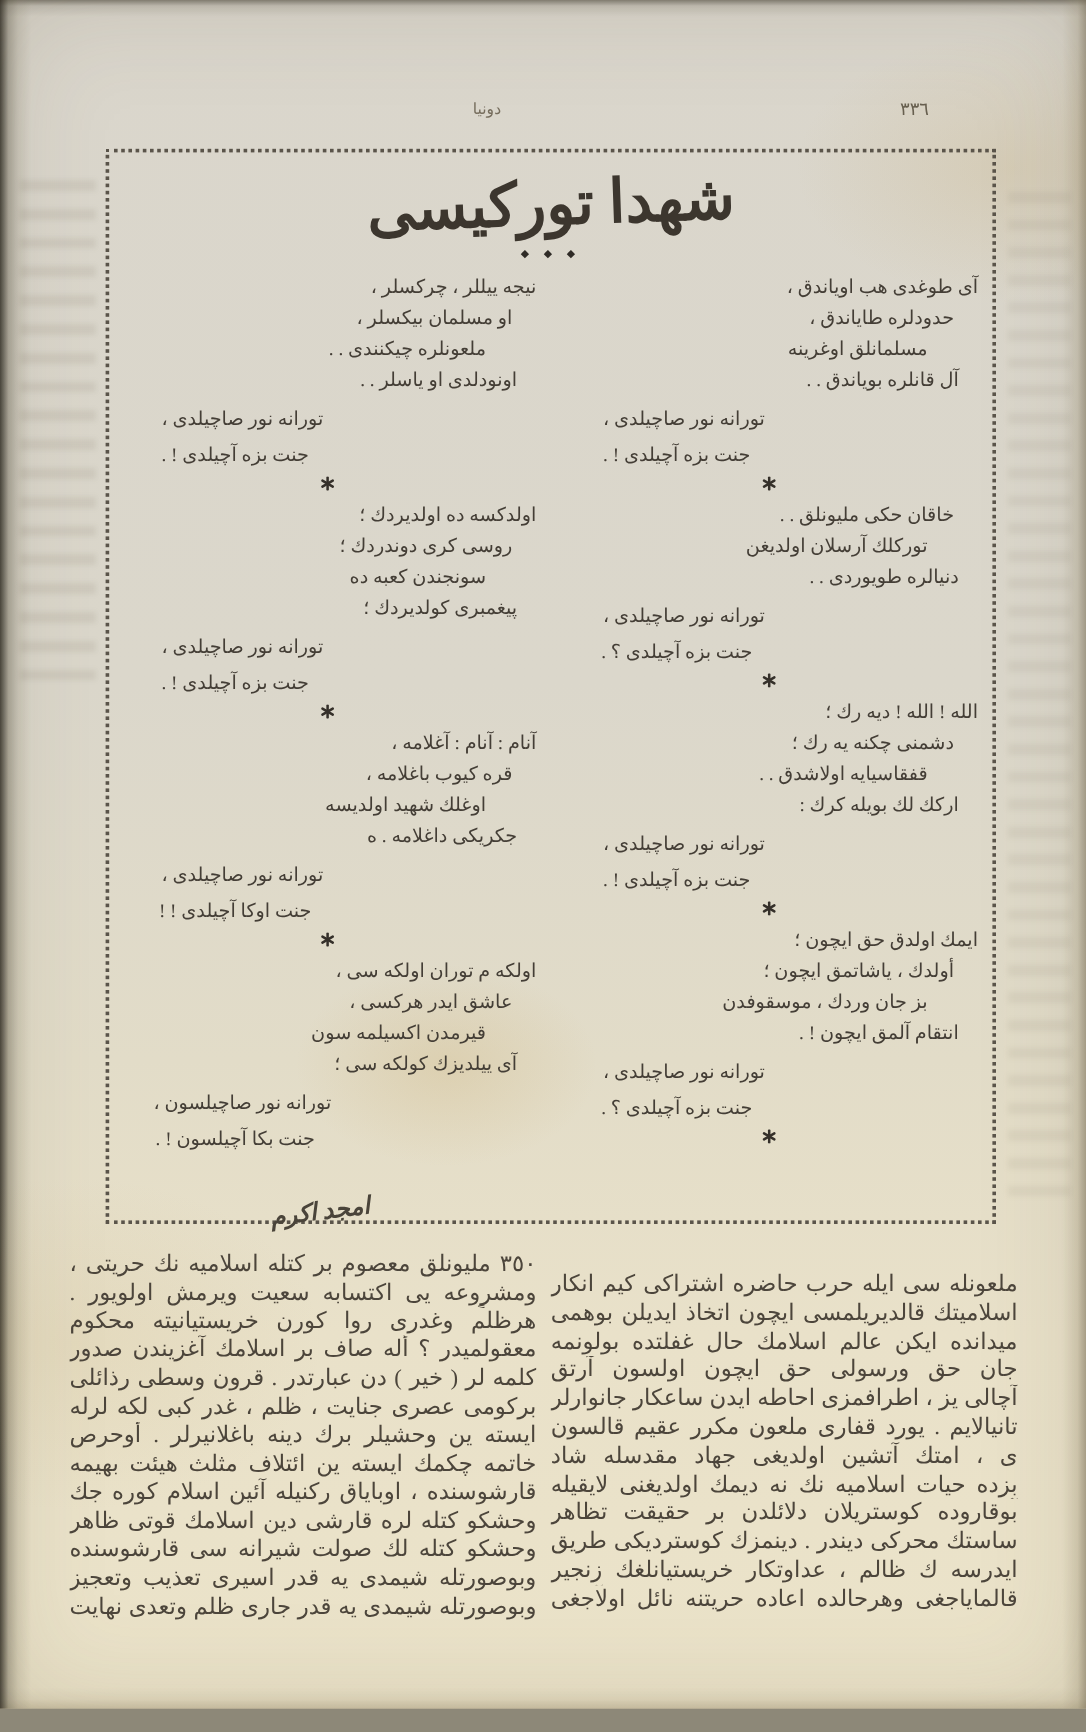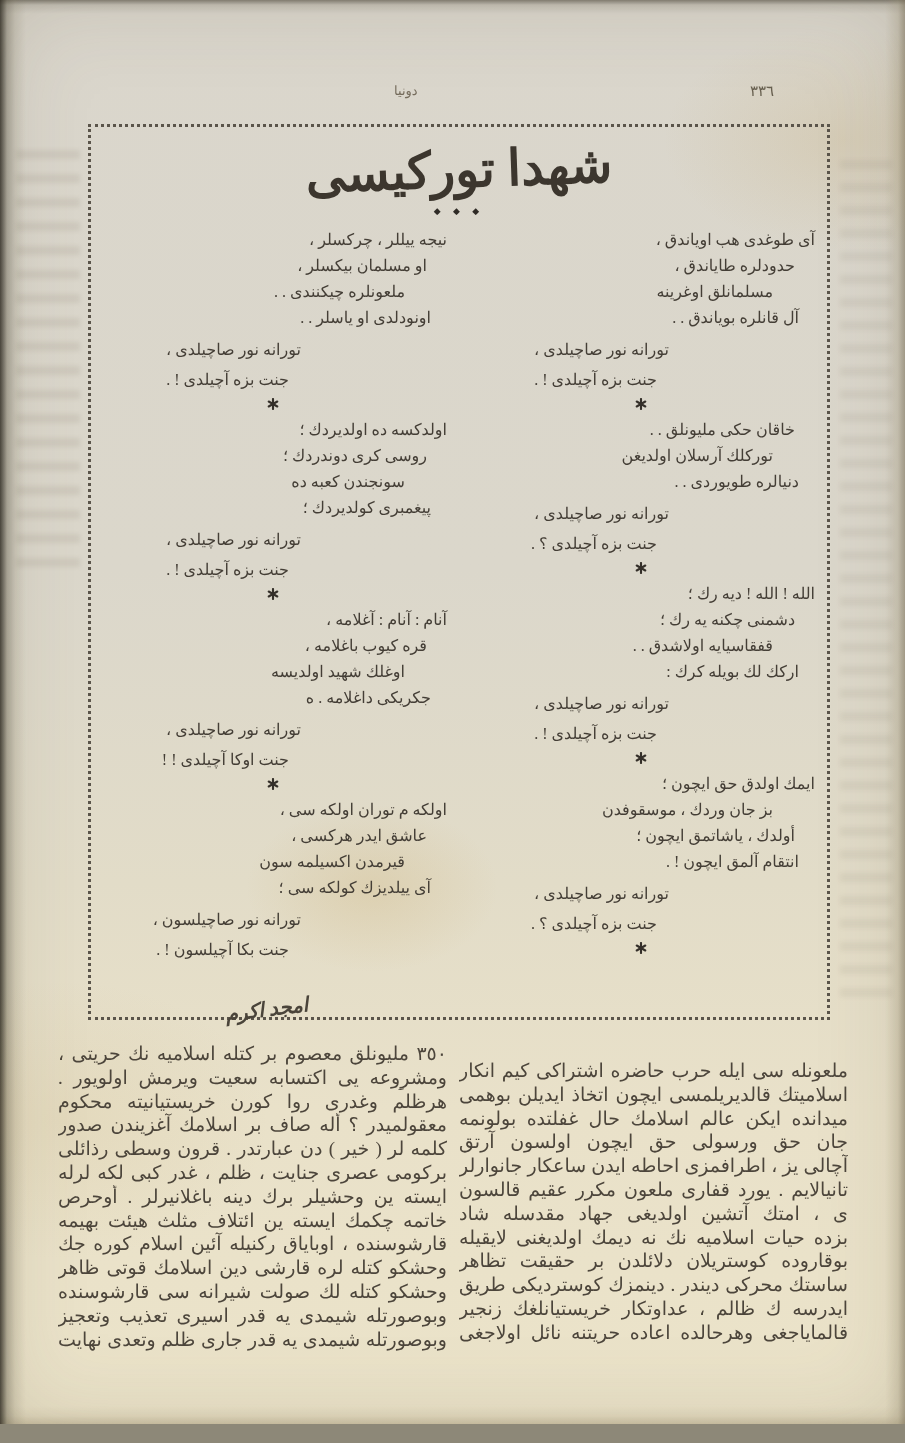--- a/index.html
+++ b/index.html
@@ -40,21 +40,21 @@
   .title-dots{text-align:center;font-size:9px;line-height:12px;color:#2f2b26;margin:4px 0 10px;letter-spacing:5px;}
 
   .poem-cols{display:flex;}
   .poem-col{flex:1 1 50%;padding:0 12px;}
   .stanza{margin-bottom:4px;}
   .pline{font-size:16px;line-height:26px;height:26px;white-space:nowrap;text-align:right;color:#443e36;}
   .pline.i1{padding-right:20px;}
   .pline.i2{padding-right:42px;}
   .pline.i3{padding-right:16px;}
   .refrain{margin-top:4px;}
-  .rline{font-size:16px;line-height:30px;height:30px;white-space:nowrap;text-align:right;color:#443e36;}
+  .rline{font-size:16px;line-height:30px;height:30px;white-space:nowrap;text-align:center;color:#443e36;}
   .rline.r0{padding-right:146px;}
   .rline.r1{padding-right:158px;}
   .ornament{height:18px;text-align:right;padding-right:168px;line-height:16px;}
   .ornament svg{vertical-align:middle;}
   .signature{
     margin-top:10px;padding-right:140px;text-align:right;
     font-size:20px;font-weight:bold;font-style:italic;color:#4a443a;
     transform:rotate(-7deg);transform-origin:right center;white-space:nowrap;
   }
 
@@ -139,22 +139,22 @@
                   <line x1="6" y1="1" x2="6" y2="11"></line>
                   <line x1="1.7" y1="3.5" x2="10.3" y2="8.5"></line>
                   <line x1="1.7" y1="8.5" x2="10.3" y2="3.5"></line>
                 </g>
               </svg>
           </div>
         </div>
 
         <div class="stanza">
           <div class="pline i0">ايمك اولدق حق ايچون ؛</div>
+          <div class="pline i1">أولدك ، ياشاتمق ايچون ؛</div>
           <div class="pline i2">بز جان وردك ، موسقوفدن</div>
-          <div class="pline i1">أولدك ، ياشاتمق ايچون ؛</div>
           <div class="pline i3">انتقام آلمق ايچون ! .</div>
           <div class="refrain">
             <div class="rline r0">تورانه نور صاچيلدى ،</div>
             <div class="rline r1">جنت بزه آچيلدى ؟ .</div>
           </div>
           <div class="ornament">
             <svg width="12" height="12" viewBox="0 0 12 12">
                 <g stroke="#35302a" stroke-width="2.1" stroke-linecap="round">
                   <line x1="6" y1="1" x2="6" y2="11"></line>
                   <line x1="1.7" y1="3.5" x2="10.3" y2="8.5"></line>

